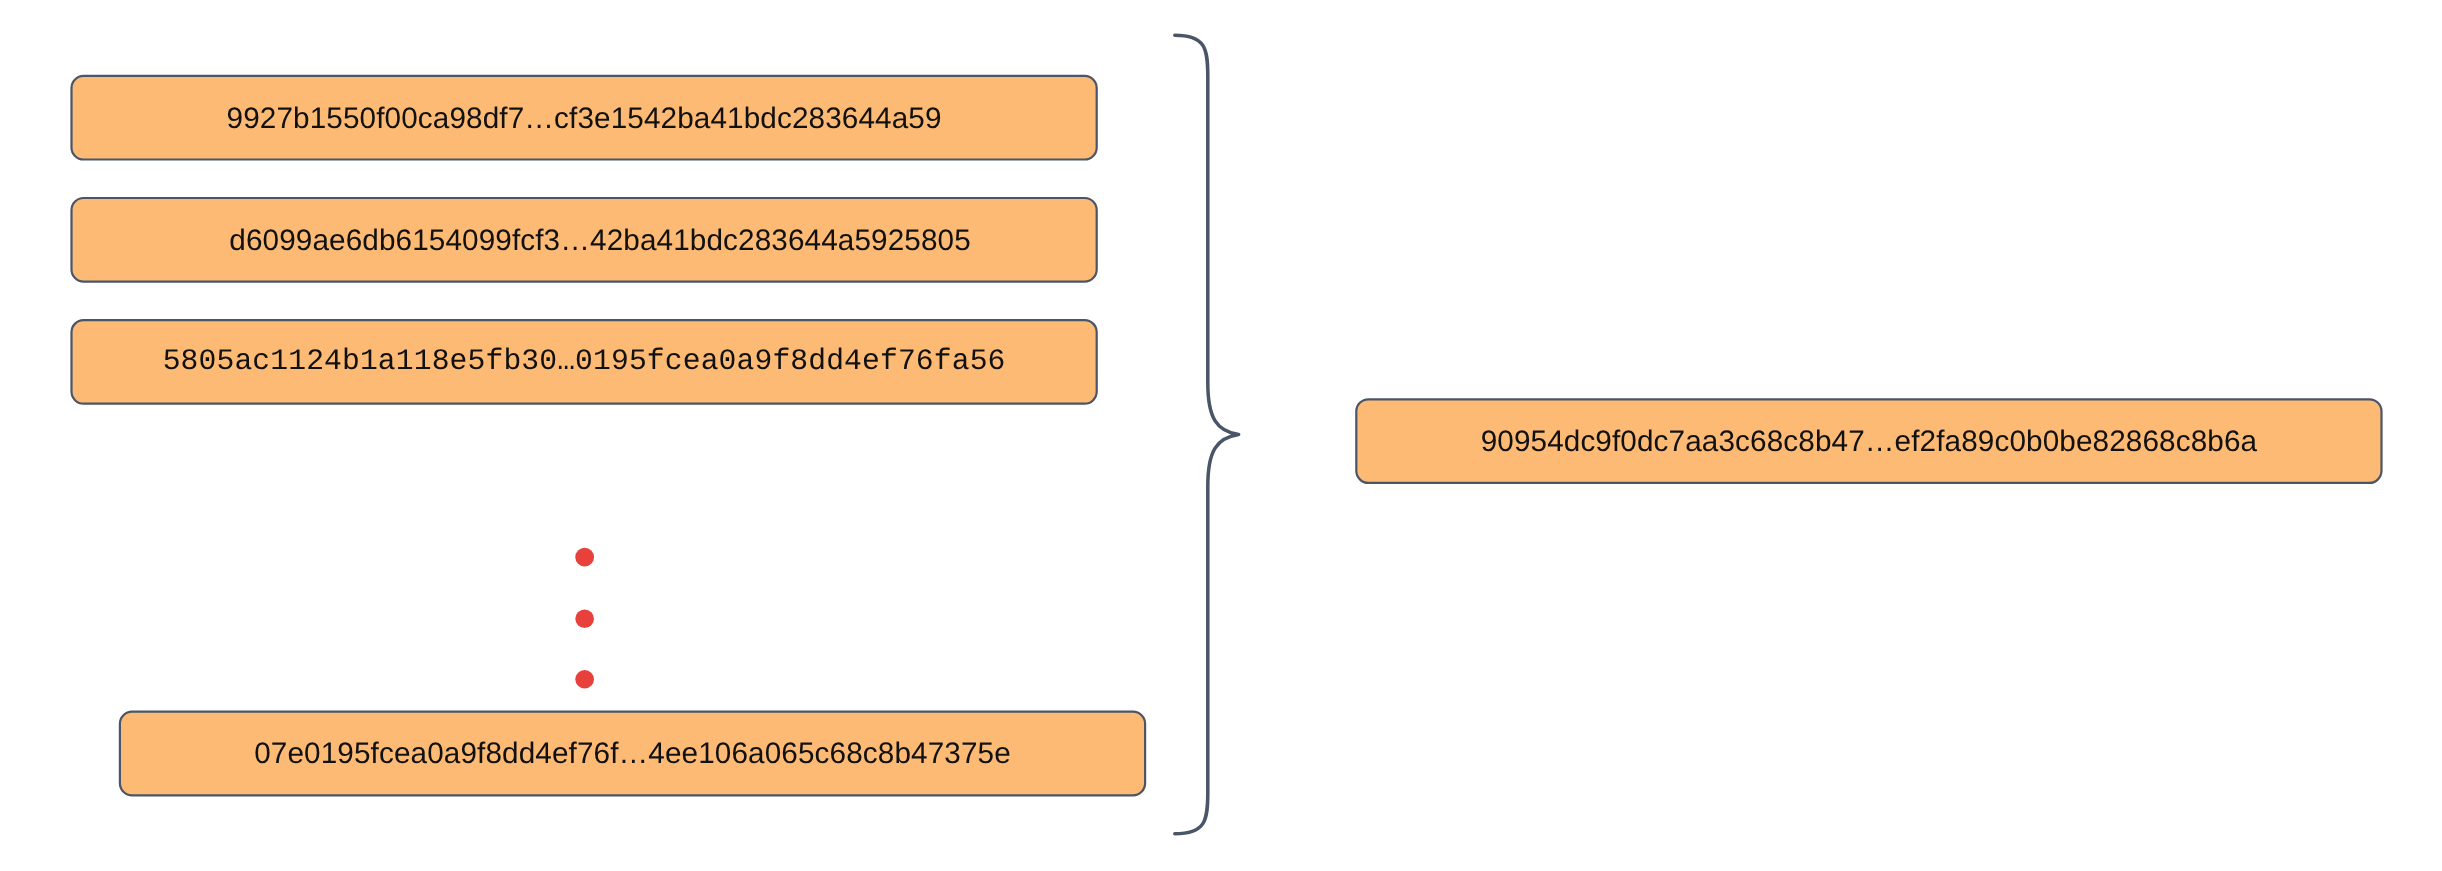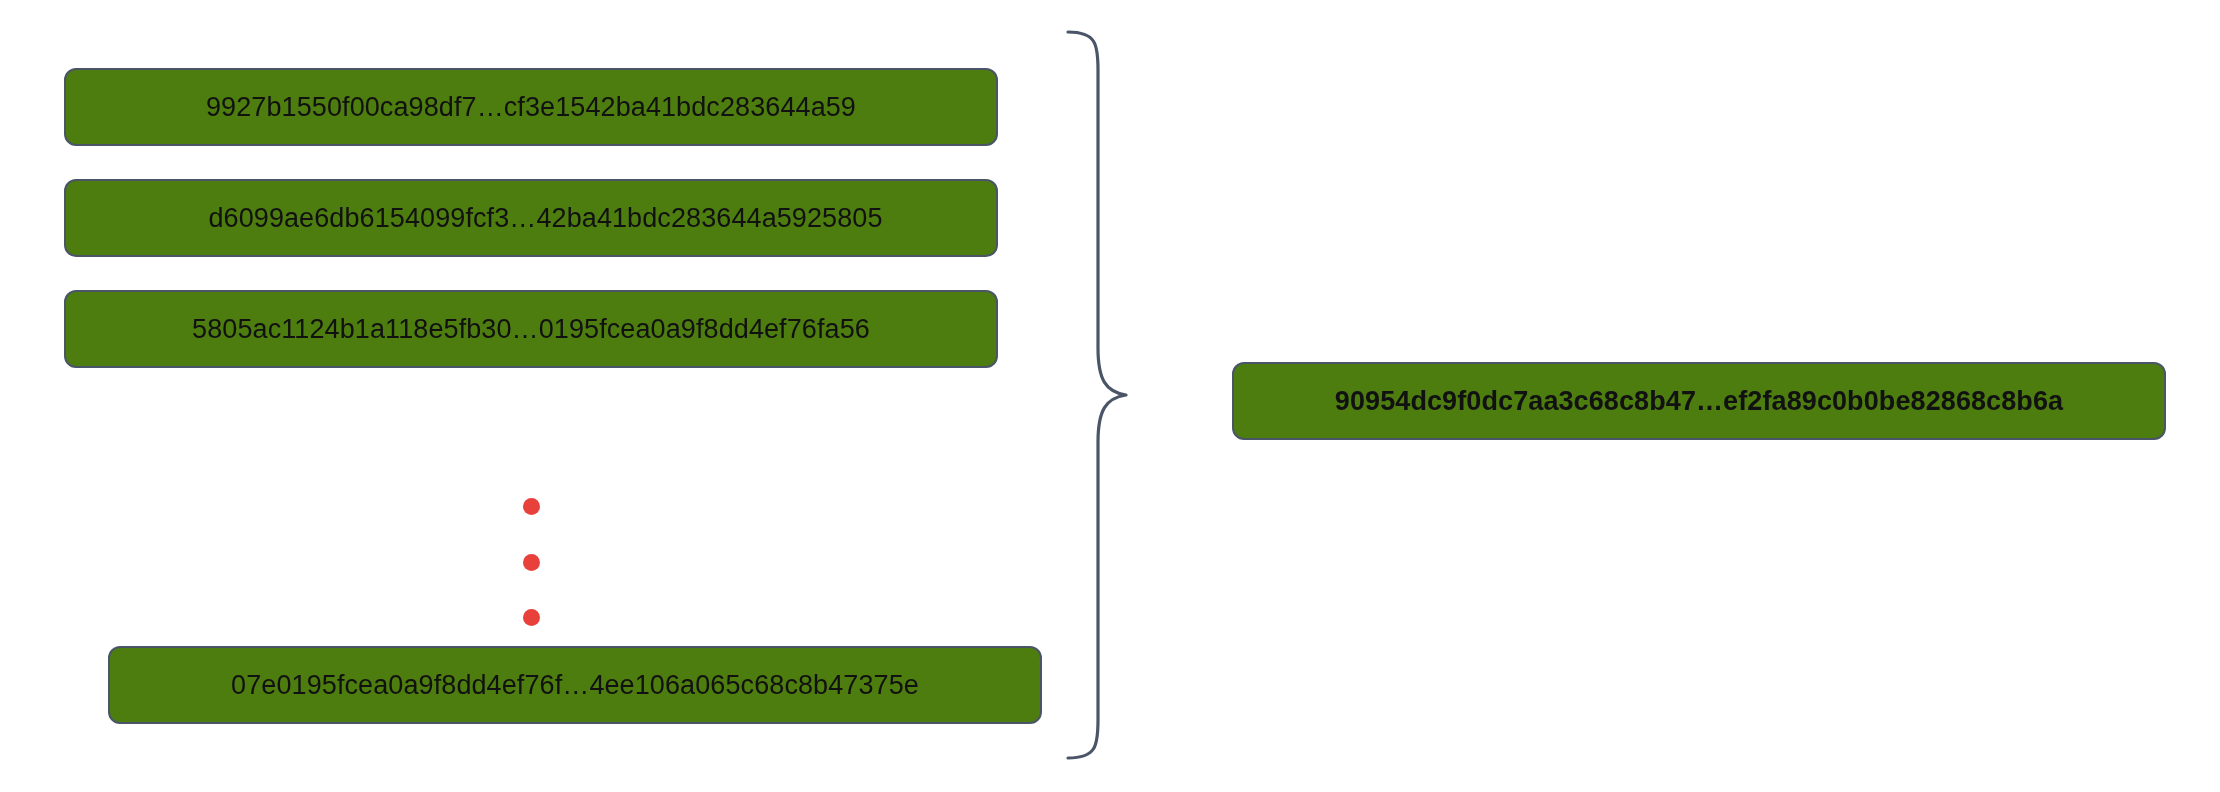--- a/index.html
+++ b/index.html
@@ -20,48 +20,47 @@
     height: 792px;
     background: #ffffff;
   }
 
   
   .hash-box {
     position: absolute;
     box-sizing: border-box;
     border: 2.4px solid #4a5568;
     border-radius: 12px;
-    background: #4d7c0f;
+    background: #fdba74;
     display: flex;
     align-items: center;
     justify-content: center;
     color: #111111;
     font-size: 27px;
     letter-spacing: 0.1px;
     white-space: nowrap;
   }
 
   .input-box {
     left: 64px;
     width: 934px;
     height: 78px;
   }
 
   .in-0 { top: 68px; }
   .in-1 { top: 179px; padding-left: 29px; }
-  .in-2 { top: 290px; }
+  .in-2 { top: 290px; font-family: Liberation Mono, monospace; }
   .in-3 { top: 400px; }
   .in-4 { top: 646px; margin-left: 44px; }
 
   .output-box {
     left: 1232px;
     top: 362px;
     width: 934px;
     height: 78px;
-    font-weight: bold;
   }
 
   
   .ellipsis {
     position: absolute;
     left: 497px;
     top: 498px;
     width: 68px;
     height: 128px;
     display: flex;

